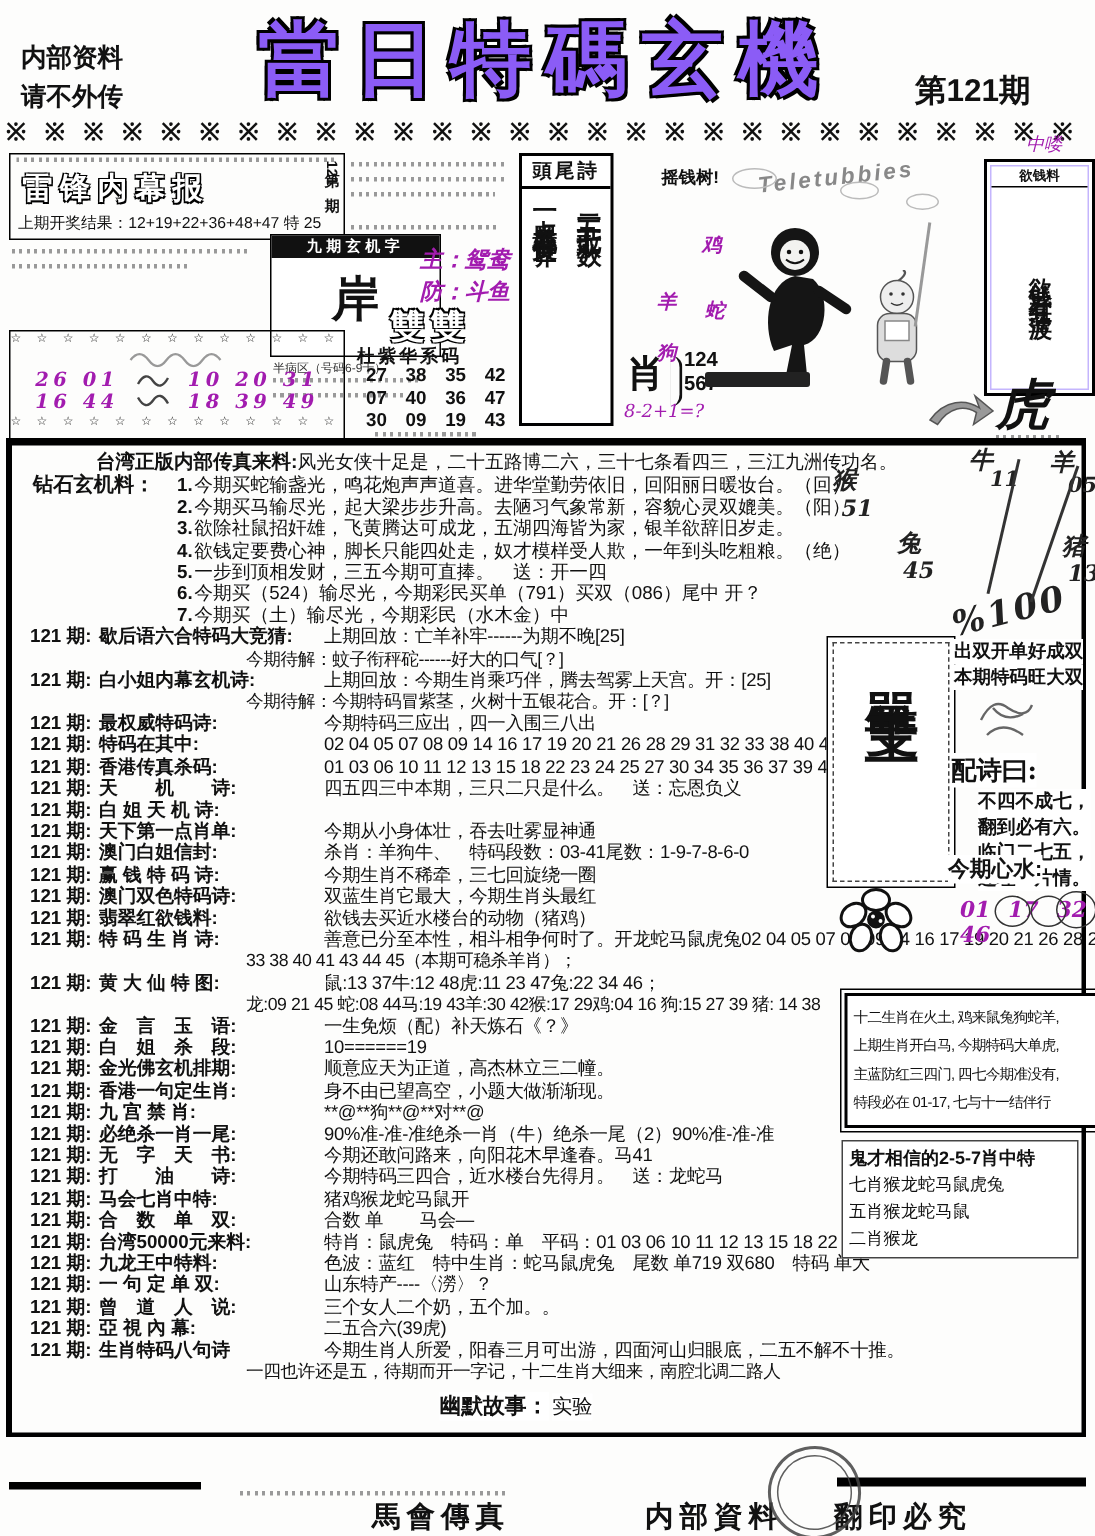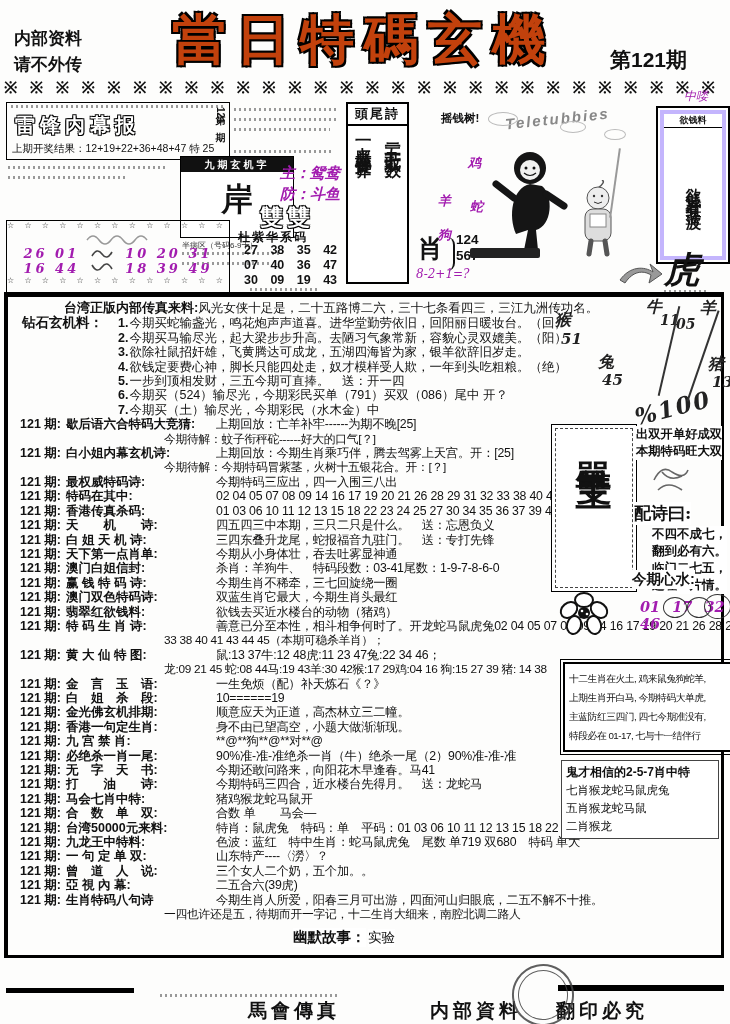--- a/index.html
+++ b/index.html
@@ -1,21 +1,21 @@
 <!DOCTYPE html>
 <html><head>
 <meta charset="utf-8">
 <style>
   html,body{margin:0;padding:0;background:#e8e8e8;}
   .page{position:relative;width:730px;height:1024px;background:#fdfdfc;margin:0 auto;
         font-family:"Liberation Sans",sans-serif;color:#111;overflow:hidden;}
   .abs{position:absolute;}
   .hand{font-family:"DejaVu Serif",serif;font-style:italic;color:#a21caf;}
   .outline{color:#fff;text-shadow:-1px -1px 0 #000,1px -1px 0 #000,-1px 1px 0 #000,1px 1px 0 #000,0 0 1px #000;}
-  .outline2{color:#c2410c;text-shadow:-2px -2px 0 #000,2px -2px 0 #000,-2px 2px 0 #000,2px 2px 0 #000,0 0 2px #000;}
+  .outline2{color:#8b5cf6;text-shadow:-2px -2px 0 #000,2px -2px 0 #000,-2px 2px 0 #000,2px 2px 0 #000,0 0 2px #000;}
   .noise{background:repeating-linear-gradient(90deg,#999 0 2px,transparent 2px 5px);height:3px;}
 
   
   .conf{left:14px;top:26px;font-size:17px;font-weight:700;line-height:1.55;}
   .main-title{left:172px;top:4px;font-size:54px;font-weight:700;letter-spacing:10px;white-space:nowrap;font-family:"DejaVu Serif",serif;}
   .issue-no{left:610px;top:46px;font-size:21px;font-weight:700;}
   .divider{left:4px;top:76px;width:722px;font-size:16px;font-weight:700;letter-spacing:4px;white-space:nowrap;overflow:hidden;}
 
   
   .insider-box{left:6px;top:102px;width:222px;height:56px;border:1px solid #000;}
@@ -50,21 +50,21 @@
   .xiao-nums{left:456px;top:232px;font-size:13.5px;font-weight:700;line-height:16px;}
   .xiao-formula{left:416px;top:267px;font-size:12px;font-style:italic;}
 
   .tree-label{left:441px;top:111px;font-size:11.5px;font-weight:700;text-align:center;}
   .arc-label{left:505px;top:110px;font-size:15px;font-weight:700;font-style:italic;color:#888;letter-spacing:2px;transform:rotate(-6deg);}
   .animal{font-size:13px;font-weight:700;}
   .cloud{border:1px solid #bbb;border-radius:50%;}
   .figure-bar{left:470px;top:248px;width:70px;height:10px;background:#222;border-radius:2px;}
 
   .redblue-box{left:656px;top:106px;width:66px;height:150px;border:2px solid #000;padding:2px;background:#fff;}
-  .redblue-inner{border:4px solid #c4b5fd;height:100%;box-sizing:border-box;text-align:center;}
+  .redblue-inner{border:1px solid #c4b5fd;height:100%;box-sizing:border-box;text-align:center;}
   .redblue-head{font-size:9px;font-weight:700;border-bottom:1px solid #000;line-height:13px;}
   .redblue-text{font-size:15.5px;letter-spacing:5px;margin-top:4px;height:118px;}
 
   .note-zhongle{left:684px;top:88px;font-size:12px;}
   .tiger-glyph{left:664px;top:246px;font-size:36px;font-weight:700;font-family:"DejaVu Serif",serif;font-style:italic;}
 
   
   .main-box{left:4px;top:292px;width:720px;height:666px;border:3px solid #000;border-left-width:4px;border-top-width:5px;
             box-sizing:border-box;padding:4px 0 0 8px;font-size:12.5px;line-height:14.4px;}
   .intro{margin-left:48px;white-space:nowrap;}
@@ -300,21 +300,20 @@
           <span class="rno">121 期:</span>
           <span class="rlabel">天　　机　　诗:</span>
           <span class="rtext">四五四三中本期，三只二只是什么。　送：忘恩负义</span>
         </div>
 
       </div>
         <div>
         <div class="row">
           <span class="rno">121 期:</span>
           <span class="rlabel">白 姐 天 机 诗:</span>
-          <span class="rtext">三四东叠升龙尾，蛇报福音九驻门。　送：专打先锋</span>
         </div>
 
       </div>
         <div>
         <div class="row">
           <span class="rno">121 期:</span>
           <span class="rlabel">天下第一点肖单:</span>
           <span class="rtext">今期从小身体壮，吞去吐雾显神通</span>
         </div>
 
@@ -494,21 +493,21 @@
           <span class="rtext">今期生肖人所爱，阳春三月可出游，四面河山归眼底，二五不解不十推。</span>
         </div>
         <div class="rcont">一四也许还是五，待期而开一字记，十二生肖大细来，南腔北调二路人</div>
       </div>
       </div>
   </div>
 
   <span class="hw" style="left:646px;top:297px;font-size:16px;">牛</span>
   <span class="hw" style="left:660px;top:312px;font-size:14px;">11</span>
   <span class="hw" style="left:700px;top:298px;font-size:16px;">羊</span>
-  <span class="hw" style="left:676px;top:316px;font-size:14px;text-align:center;">05</span>
+  <span class="hw" style="left:712px;top:316px;font-size:14px;text-align:center;">05</span>
   <span class="hw" style="left:555px;top:310px;font-size:16px;">猴</span>
   <span class="hw" style="left:561px;top:330px;font-size:15px;">51</span>
   <span class="hw" style="left:598px;top:352px;font-size:16px;">兔</span>
   <span class="hw" style="left:602px;top:371px;font-size:15px;">45</span>
   <span class="hw" style="left:708px;top:354px;font-size:16px;">猪</span>
   <span class="hw" style="left:712px;top:373px;font-size:15px;">13</span>
   <span class="hw" style="left:634px;top:394px;font-size:23px;letter-spacing:2px;transform:rotate(-14deg);">%100</span>
   <div class="stroke" style="left:668px;top:305px;height:92px;transform:rotate(13deg);"></div>
   <div class="stroke" style="left:702px;top:308px;height:96px;transform:rotate(19deg);"></div>
 

